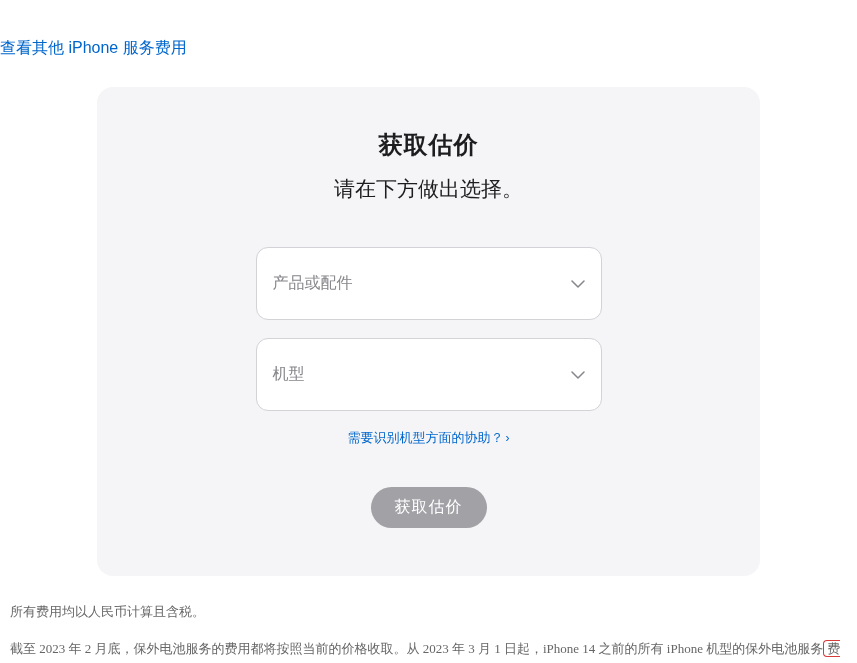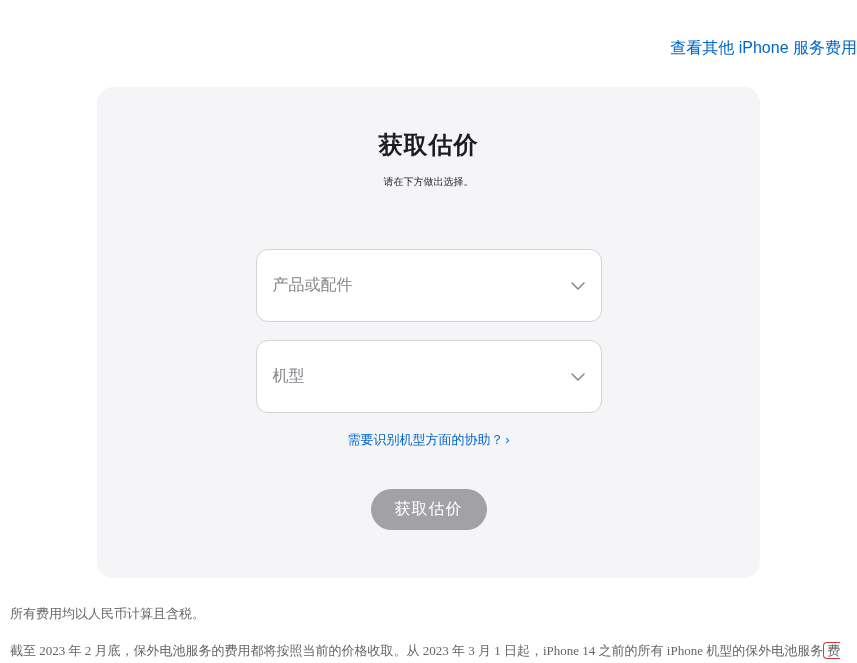--- a/index.html
+++ b/index.html
@@ -8,21 +8,21 @@
       box-sizing: border-box;
     }
     body {
       font-family: -apple-system, BlinkMacSystemFont, "Segoe UI", "Helvetica Neue", Arial, sans-serif;
       background: #ffffff;
       width: 857px;
       height: 663px;
       position: relative;
     }
     .top-link {
-      text-align: right;
+      text-align: left;
       padding-top: 38px;
       padding-bottom: 28px;
     }
     .top-link a {
       color: #0066cc;
       font-size: 16px;
       text-decoration: none;
     }
     .estimate-card {
       background: #f5f5f7;
@@ -33,23 +33,23 @@
       text-align: center;
     }
     .card-title {
       font-size: 24px;
       font-weight: 600;
       color: #1d1d1f;
       margin-bottom: 14px;
       letter-spacing: 1px;
     }
     .card-subtitle {
-      font-size: 10px;
+      font-size: 21px;
       color: #1d1d1f;
-      margin-bottom: 60px;
+      margin-bottom: 44px;
       font-family: Liberation Mono, monospace;
     }
     .select-wrapper {
       width: 346px;
       margin: 0 auto 18px auto;
       position: relative;
     }
     .select-box {
       width: 100%;
       height: 73px;

